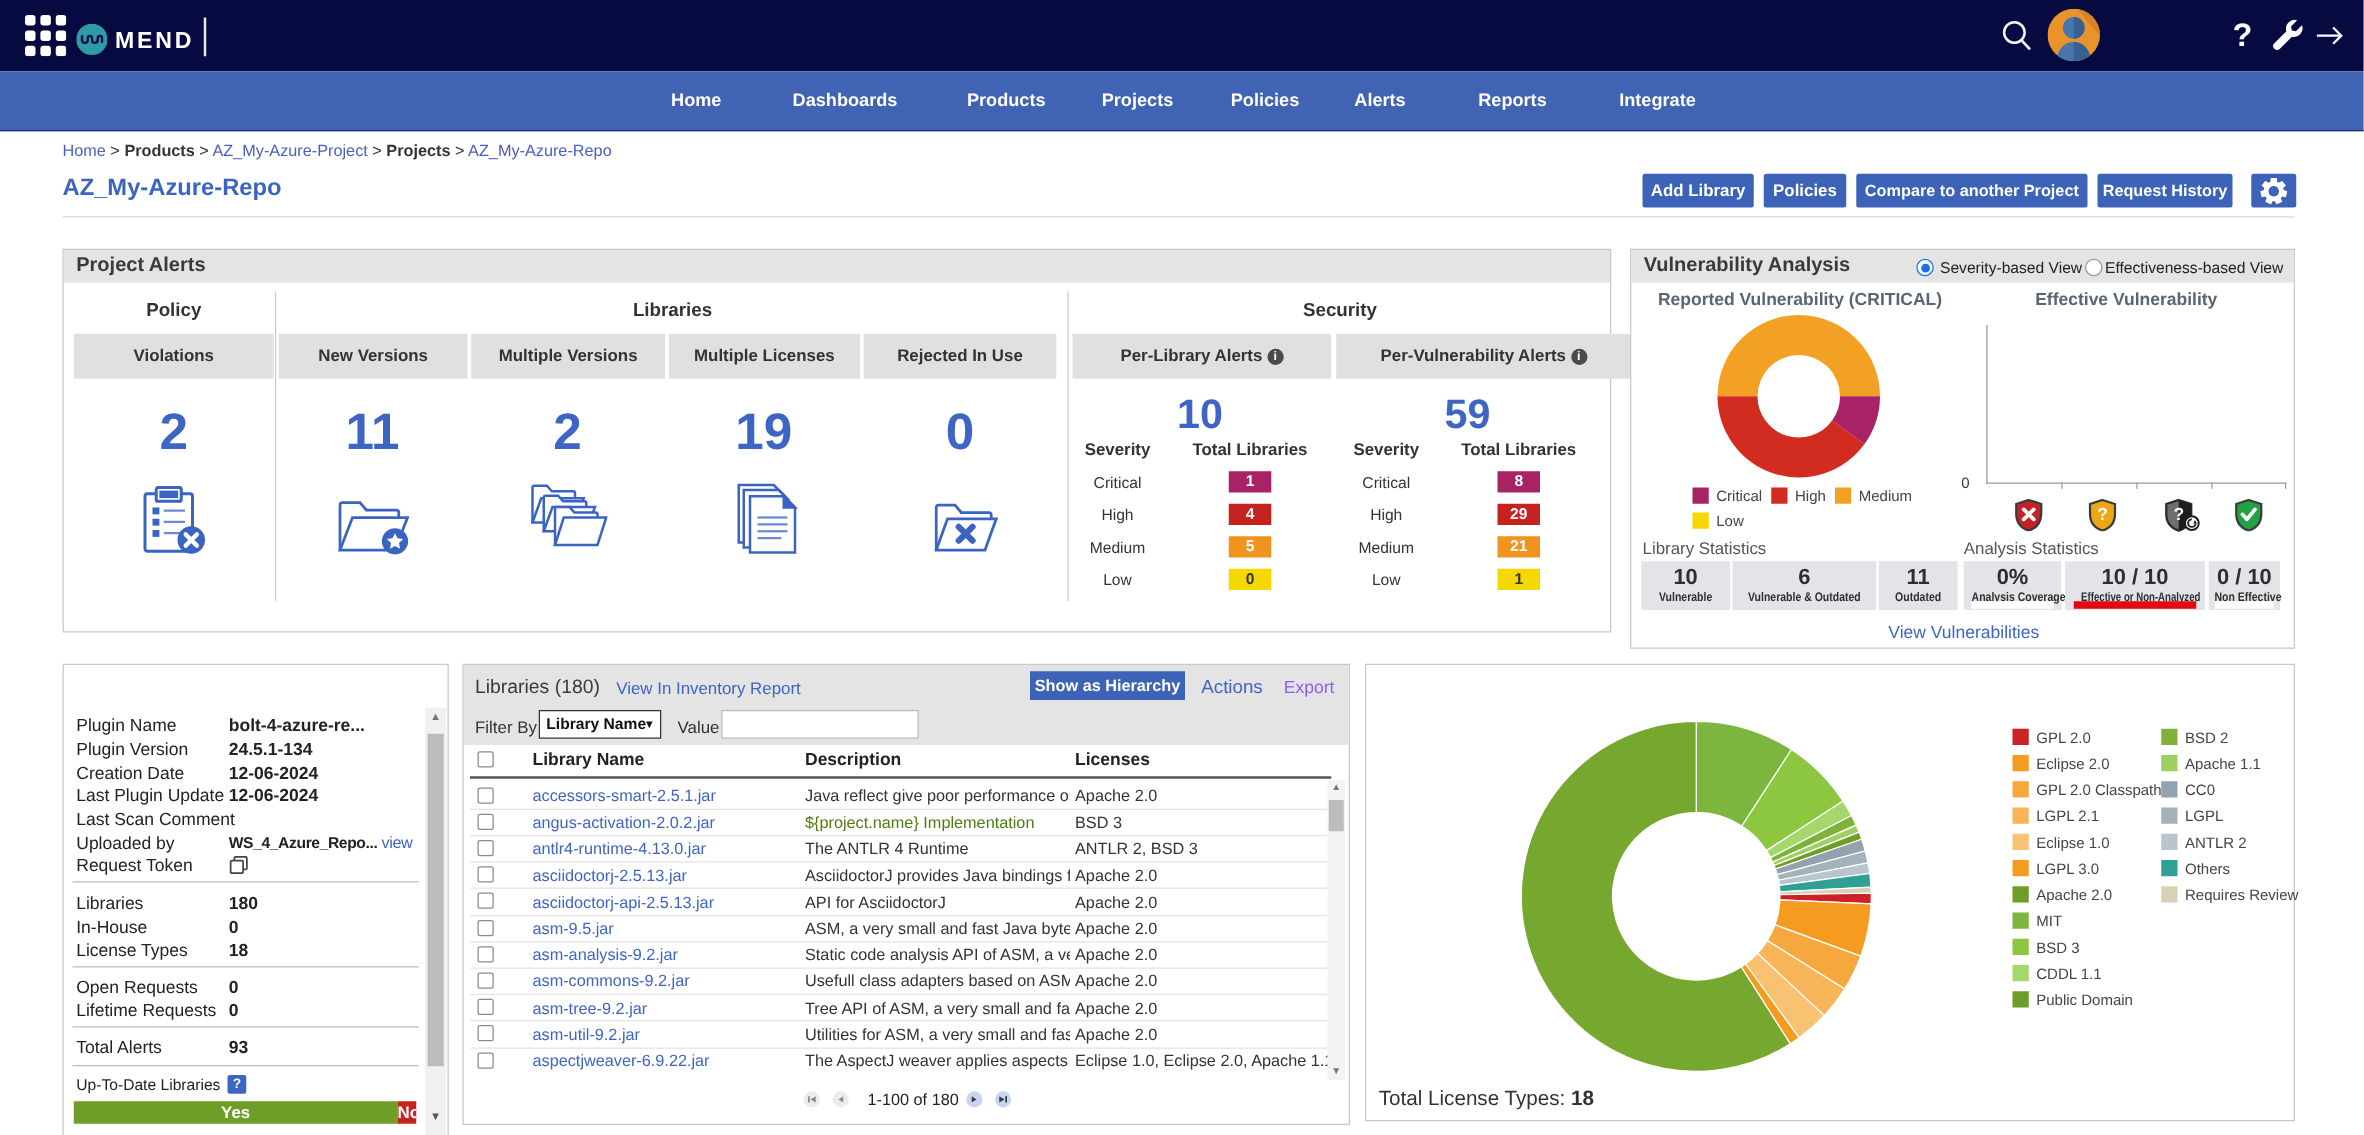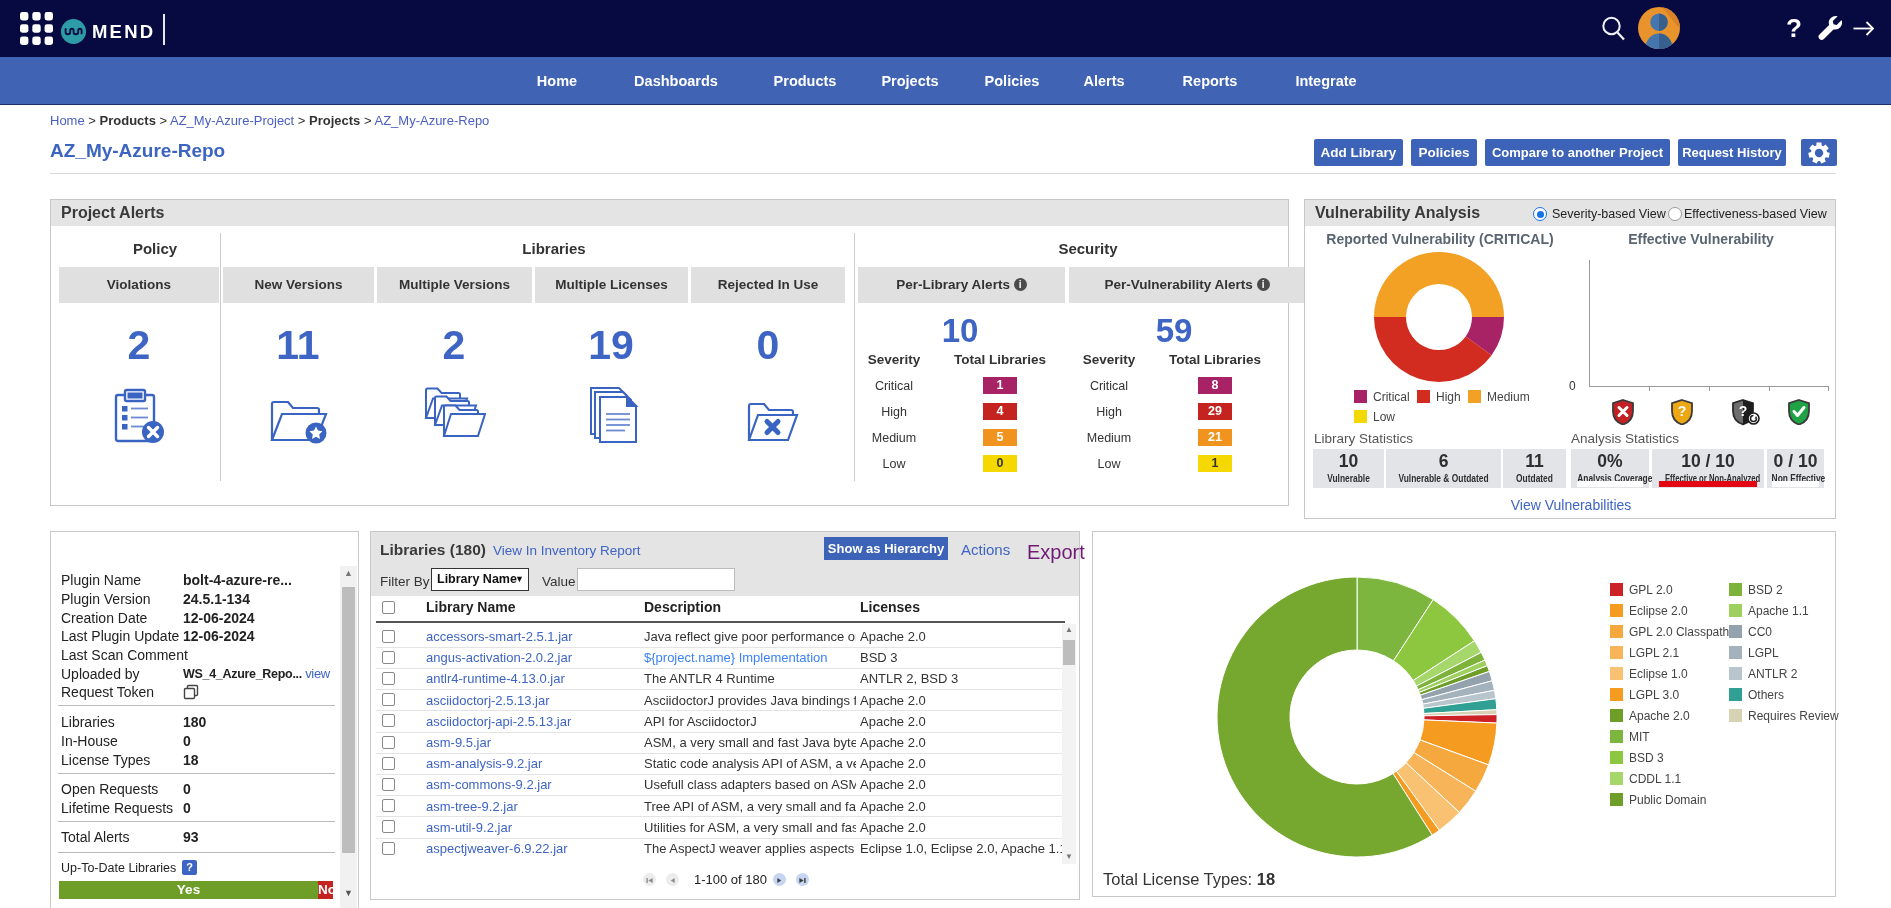--- a/index.html
+++ b/index.html
@@ -16,21 +16,21 @@
 .btn { position:absolute; top:139px; height:27px; background:#3c63b7; color:#fff; font-size:13.5px;
   font-weight:bold; text-align:center; line-height:27px; border-radius:2px; }
 .hrule { position:absolute; left:50px; top:173px; width:1786px; height:1px; background:#d9d9d9; }
 .panel { position:absolute; background:#fff; border:1px solid #c8c8c8; }
 .phead { position:absolute; left:0; top:0; right:0; height:26px; background:#e4e4e4;
   font-size:16px; font-weight:bold; color:#3a3a3a; line-height:26px; padding-left:10px; }
 .gbox { position:absolute; background:#e0e0e0; height:36px; text-align:center; line-height:36px;
   font-size:13.5px; font-weight:bold; color:#333; }
 .bignum { position:absolute; transform:translateX(-50%); font-size:38px; font-weight:bold; color:#3e64c4; }
 .vsep { position:absolute; width:1px; background:#ccc; }
-.grouplab { position:absolute; transform:translateX(-50%); font-size:15px; font-weight:bold; color:#333; white-space:nowrap;margin-left:16px; }
+.grouplab { position:absolute; transform:translateX(-50%); font-size:15px; font-weight:bold; color:#333; white-space:nowrap; }
 .info { display:inline-block; width:13px; height:13px; border-radius:50%; background:#4b4b4b; color:#fff;
   font-size:10px; font-weight:bold; line-height:13px; text-align:center; font-style:normal; vertical-align:1px; }
 .sevlab { position:absolute; transform:translateX(-50%); font-size:12.5px; color:#333; white-space:nowrap; }
 .sevhead { position:absolute; transform:translateX(-50%); font-size:13.5px; font-weight:bold; color:#333; white-space:nowrap; }
 .badge { position:absolute; width:34px; height:17px; transform:translateX(-50%); text-align:center;
   line-height:17px; font-size:12.5px; font-weight:bold; color:#fff; }
 .statcell { position:absolute; background:#e2e4e8; text-align:center; color:#2e2e2e; }
 .statnum { font-size:17.5px; font-weight:bold; padding-top:2px; }
 .statlab { font-size:10px; font-weight:bold; margin-top:1px; white-space:nowrap; transform:scaleX(0.84); transform-origin:50% 50%; }
 .leg { position:absolute; font-size:12px; color:#444; white-space:nowrap; }
@@ -327,43 +327,43 @@
   <div class="abs" style="left:267px;top:349px;width:15px;height:18px;background:#c4231f;color:#fff;font-size:13.5px;font-weight:bold;line-height:18px;overflow:hidden">No</div>
 
   <div class="abs" style="left:289px;top:34px;width:17px;height:345px;background:#f1f1f1"></div>
   <div class="abs" style="left:289px;top:36px;width:17px;height:16px;color:#777;font-size:9px;text-align:center">▲</div>
   <div class="abs" style="left:291px;top:55px;width:13px;height:266px;background:#bdbdbd"></div>
   <div class="abs" style="left:289px;top:356px;width:17px;height:16px;color:#555;font-size:9px;text-align:center">▼</div>
 </div>
 
 <div class="panel" style="left:370px;top:531px;width:710px;height:369px">
   <div class="abs" style="left:0;top:0;right:0;height:64px;background:#e4e4e4"></div>
-  <div class="abs" style="left:9px;top:9px;font-size:15.5px;font-weight:bold;color:#3a3a3a">Libraries (180)</div>
+  <div class="abs" style="left:9px;top:9px;font-size:15.5px;font-weight:normal;color:#3a3a3a">Libraries (180)</div>
   <div class="abs" style="left:122px;top:11px;font-size:13.5px;color:#3e64c4">View In Inventory Report</div>
   <div class="abs" style="left:453px;top:5px;width:124px;height:23px;background:#3c63b7;color:#fff;font-size:13px;font-weight:bold;text-align:center;line-height:23px">Show as Hierarchy</div>
   <div class="abs" style="left:590px;top:9px;font-size:15px;color:#3e64c4">Actions</div>
-  <div class="abs" style="left:656px;top:9px;font-size:20px;color:#701a75">Export</div>
+  <div class="abs" style="left:656px;top:9px;font-size:14px;color:#8b5cf6">Export</div>
   <div class="abs" style="left:9px;top:42px;font-size:13.5px;color:#333">Filter By</div>
   <div class="abs" style="left:60px;top:36px;width:98px;height:23px;background:#fff;border:1.5px solid #333;font-size:12.5px;font-weight:bold;color:#111;line-height:20px;padding-left:5px">Library Name <span style="position:absolute;right:4px;top:0;font-size:9px;line-height:20px">▼</span></div>
   <div class="abs" style="left:171px;top:42px;font-size:13.5px;color:#333">Value</div>
   <div class="abs" style="left:206px;top:36px;width:158px;height:23px;background:#fff;border:1px solid #bbb"></div>
 
   <div class="cbx" style="left:11px;top:69px"></div>
   <div class="abs" style="left:55px;top:67px;font-size:14px;font-weight:bold;color:#222">Library Name</div>
   <div class="abs" style="max-width:212px;overflow:hidden;left:273px;top:67px;font-size:14px;font-weight:bold;color:#222">Description</div>
   <div class="abs" style="left:489px;top:67px;font-size:14px;font-weight:bold;color:#222">Licenses</div>
   <div class="abs" style="left:5px;top:89px;width:689px;height:2px;background:#555"></div>
   <div class="cbx" style="left:11px;top:98px"></div>
   <div class="trow" style="left:55px;top:97px;color:#3e64c4">accessors-smart-2.5.1.jar</div>
   <div class="trow" style="max-width:212px;overflow:hidden;left:273px;top:97px;color:#333">Java reflect give poor performance on gett...</div>
   <div class="trow" style="left:489px;top:97px;color:#333;max-width:205px;overflow:hidden">Apache 2.0</div>
   <div class="tline" style="left:5px;top:115px;width:686px"></div>
   <div class="cbx" style="left:11px;top:119px"></div>
   <div class="trow" style="left:55px;top:118px;color:#3e64c4">angus-activation-2.0.2.jar</div>
-  <div class="trow" style="max-width:212px;overflow:hidden;left:273px;top:118px;color:#3b82f6">${project.name} Implementation</div>
+  <div class="trow" style="max-width:212px;overflow:hidden;left:273px;top:118px;color:#4d7c0f">${project.name} Implementation</div>
   <div class="trow" style="left:489px;top:118px;color:#333;max-width:205px;overflow:hidden">BSD 3</div>
   <div class="tline" style="left:5px;top:136px;width:686px"></div>
   <div class="cbx" style="left:11px;top:140px"></div>
   <div class="trow" style="left:55px;top:139px;color:#3e64c4">antlr4-runtime-4.13.0.jar</div>
   <div class="trow" style="max-width:212px;overflow:hidden;left:273px;top:139px;color:#333">The ANTLR 4 Runtime</div>
   <div class="trow" style="left:489px;top:139px;color:#333;max-width:205px;overflow:hidden">ANTLR 2, BSD 3</div>
   <div class="tline" style="left:5px;top:157px;width:686px"></div>
   <div class="cbx" style="left:11px;top:161px"></div>
   <div class="trow" style="left:55px;top:161px;color:#3e64c4">asciidoctorj-2.5.13.jar</div>
   <div class="trow" style="max-width:212px;overflow:hidden;left:273px;top:161px;color:#333">AsciidoctorJ provides Java bindings for the ...</div>

